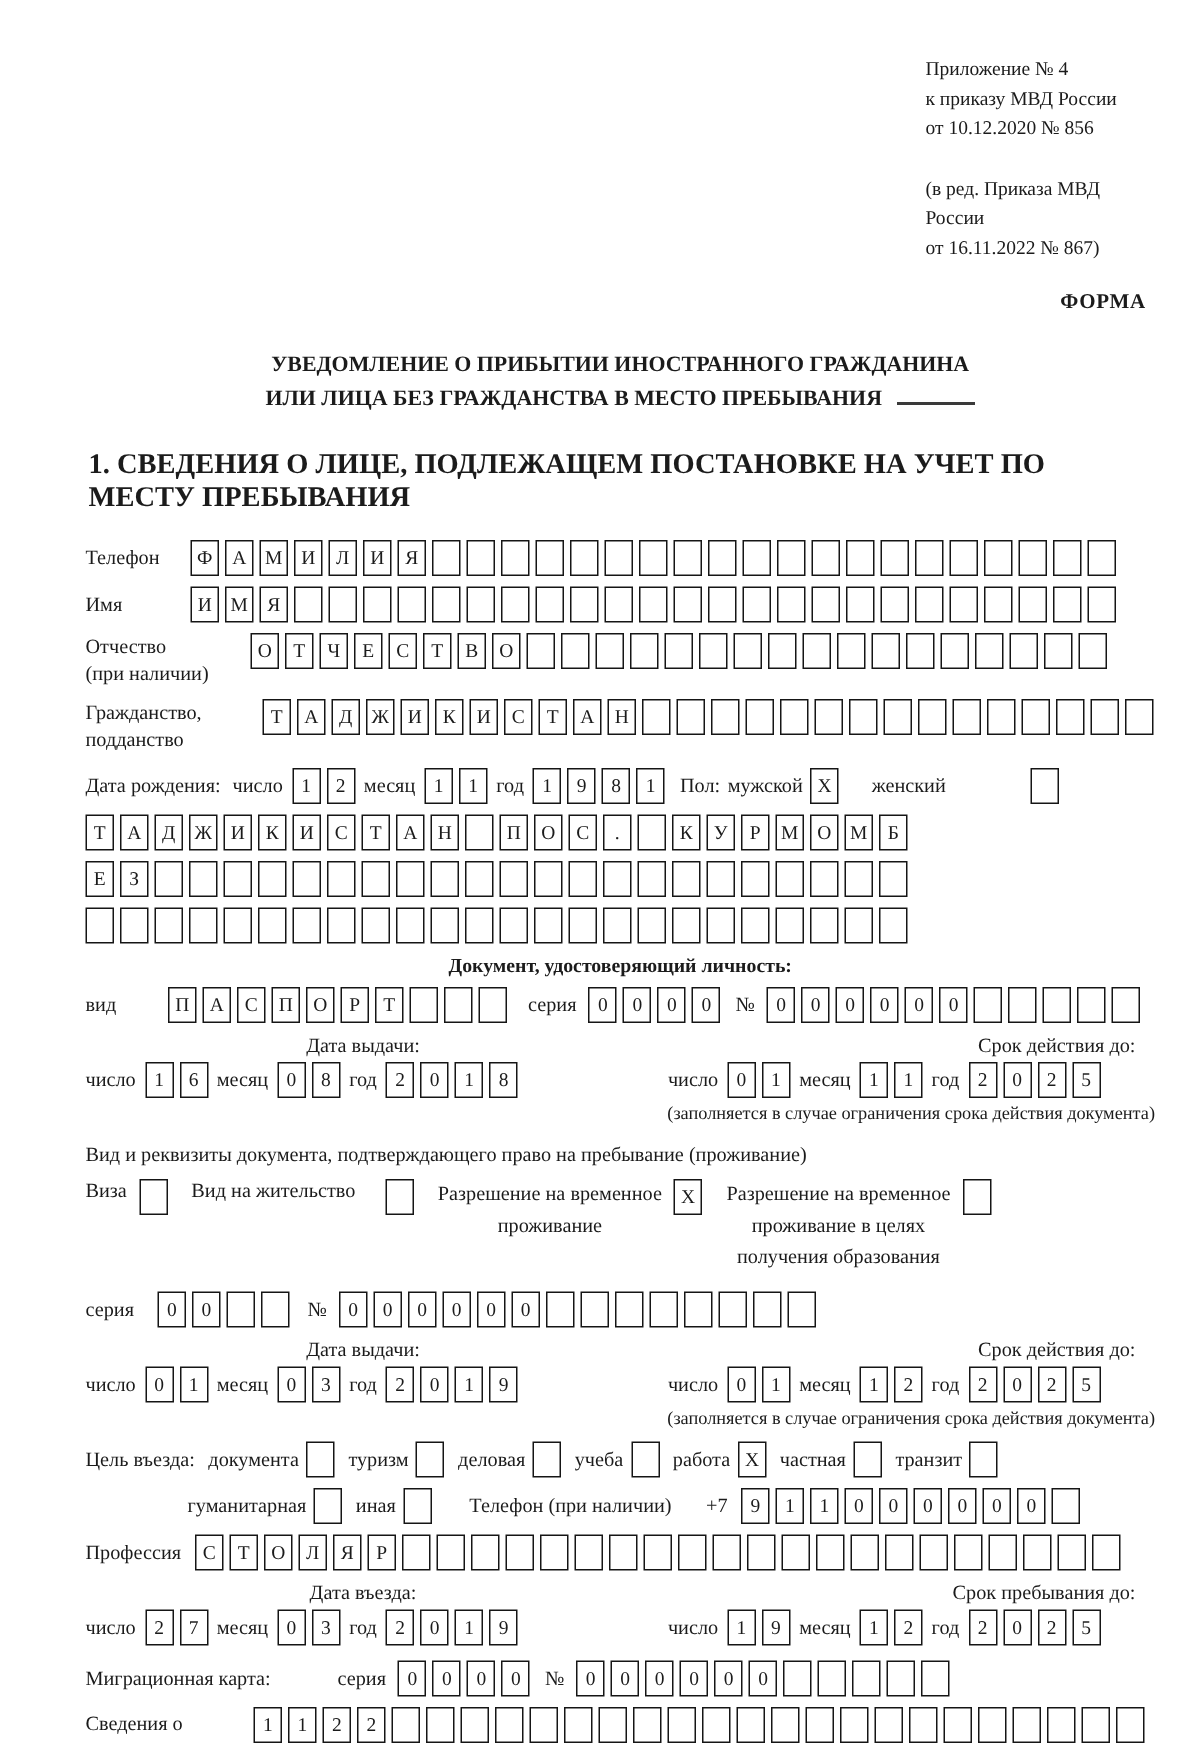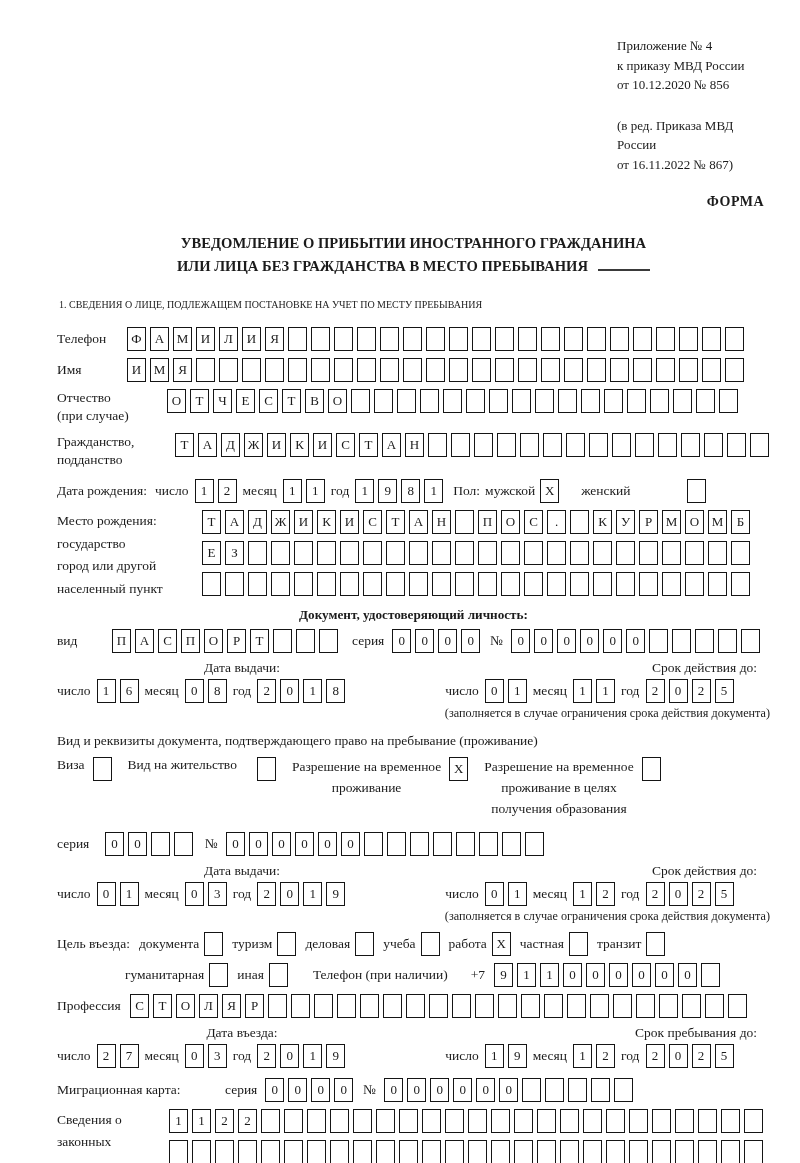--- a/index.html
+++ b/index.html
@@ -13,21 +13,21 @@
     font-family:"Liberation Serif","DejaVu Serif",serif;
     font-size:13.5px;
     overflow:hidden;
   }
   
   .appendix { margin-left:560px; font-size:13px; line-height:1.5; }
   .appendix .gap { margin-top:21px; }
   .forma { text-align:right; padding-right:6px; font-weight:bold; font-size:14px; margin-top:20px; letter-spacing:0.5px; }
   .title { text-align:center; font-weight:bold; font-size:14.6px; margin-top:22px; line-height:1.55; }
   .blank { display:inline-block; width:52px; height:13px; border-bottom:2.2px solid #3a3a3a; margin-left:10px; }
-  .section-title { font-weight:normal; font-size:10px; margin:22px 0 17px 2px; }
+  .section-title { font-weight:bold; font-size:19px; margin:22px 0 17px 2px; }
 
   
   .row { display:flex; align-items:center; margin-bottom:7px; }
   .row.top { align-items:flex-start; }
   .lbl { flex:0 0 auto; line-height:1.35; }
   .w70 { width:70px; } .w110 { width:110px; } .w118 { width:118px; }
   .w145 { width:145px; } .w112 { width:112px; }
   .cells { display:flex; gap:4px; flex:0 0 auto; }
   .cell, .checkbox {
     box-sizing:border-box; width:19px; height:24px;
@@ -146,21 +146,21 @@
         <span class="cell"></span>
         <span class="cell"></span>
         <span class="cell"></span>
         <span class="cell"></span>
       </div>
   </div>
 
   <div class="row top">
     <div class="lbl w110">
       <div>Отчество</div>
-      <div>(при случае)</div>
+      <div>(при наличии)</div>
     </div>
     <div class="cells">
         <span class="cell">О</span>
         <span class="cell">Т</span>
         <span class="cell">Ч</span>
         <span class="cell">Е</span>
         <span class="cell">С</span>
         <span class="cell">Т</span>
         <span class="cell">В</span>
         <span class="cell">О</span>
@@ -245,26 +245,20 @@
       <span>мужской</span>
       <span class="checkbox">X</span>
     </span>
     <span class="pair" style="margin-left:22px;gap:48px;">
       <span>женский</span>
       <span class="checkbox" style="margin-left:8px;"></span>
     </span>
   </div>
 
   <div class="row top">
-    <div class="lbl w145" style="line-height:22.5px;">
-      <div>Место рождения:</div>
-      <div>государство</div>
-      <div>город или другой</div>
-      <div>населенный пункт</div>
-    </div>
     <div class="cellcol">
       <div class="cells">
           <span class="cell">Т</span>
           <span class="cell">А</span>
           <span class="cell">Д</span>
           <span class="cell">Ж</span>
           <span class="cell">И</span>
           <span class="cell">К</span>
           <span class="cell">И</span>
           <span class="cell">С</span>

